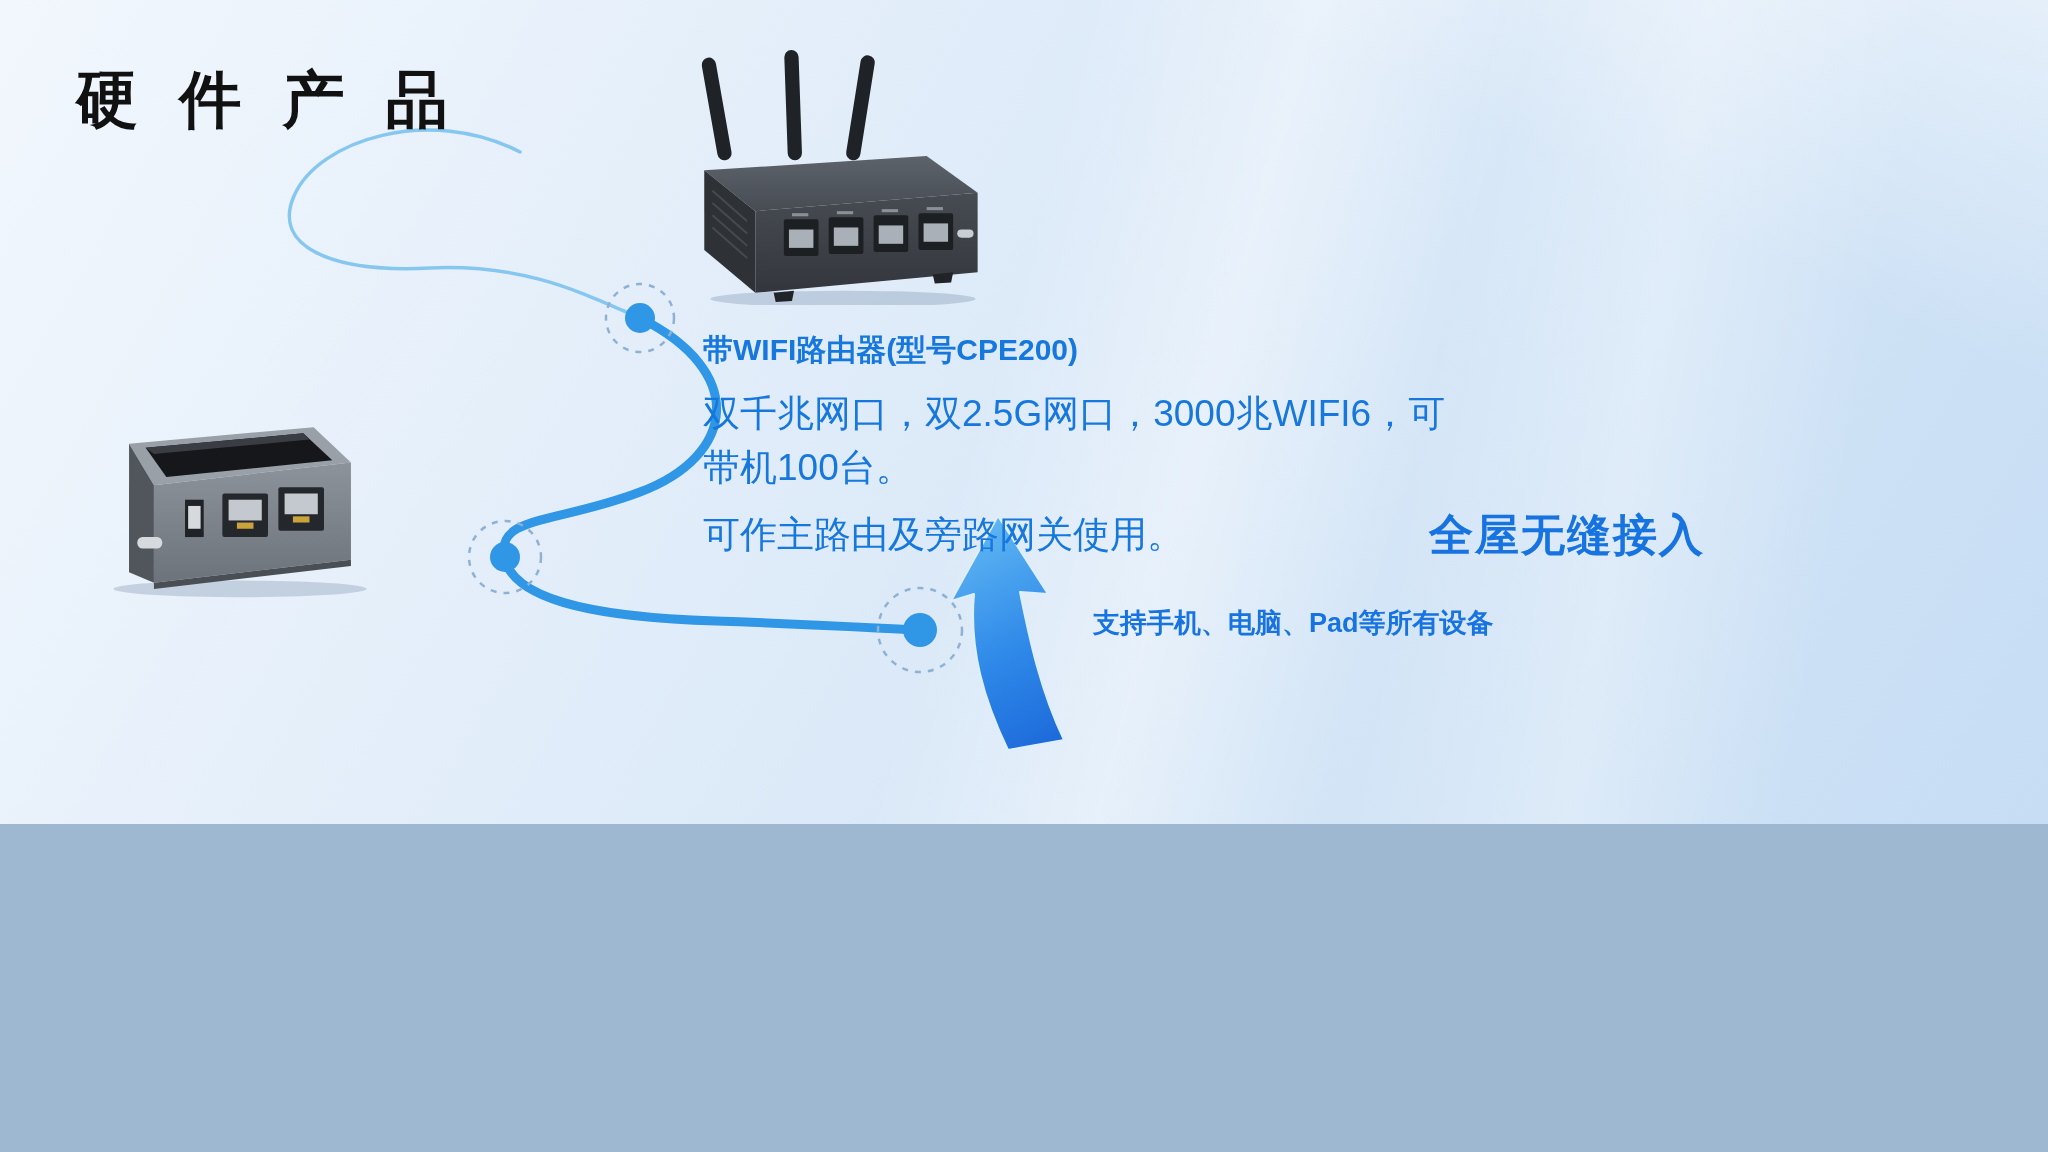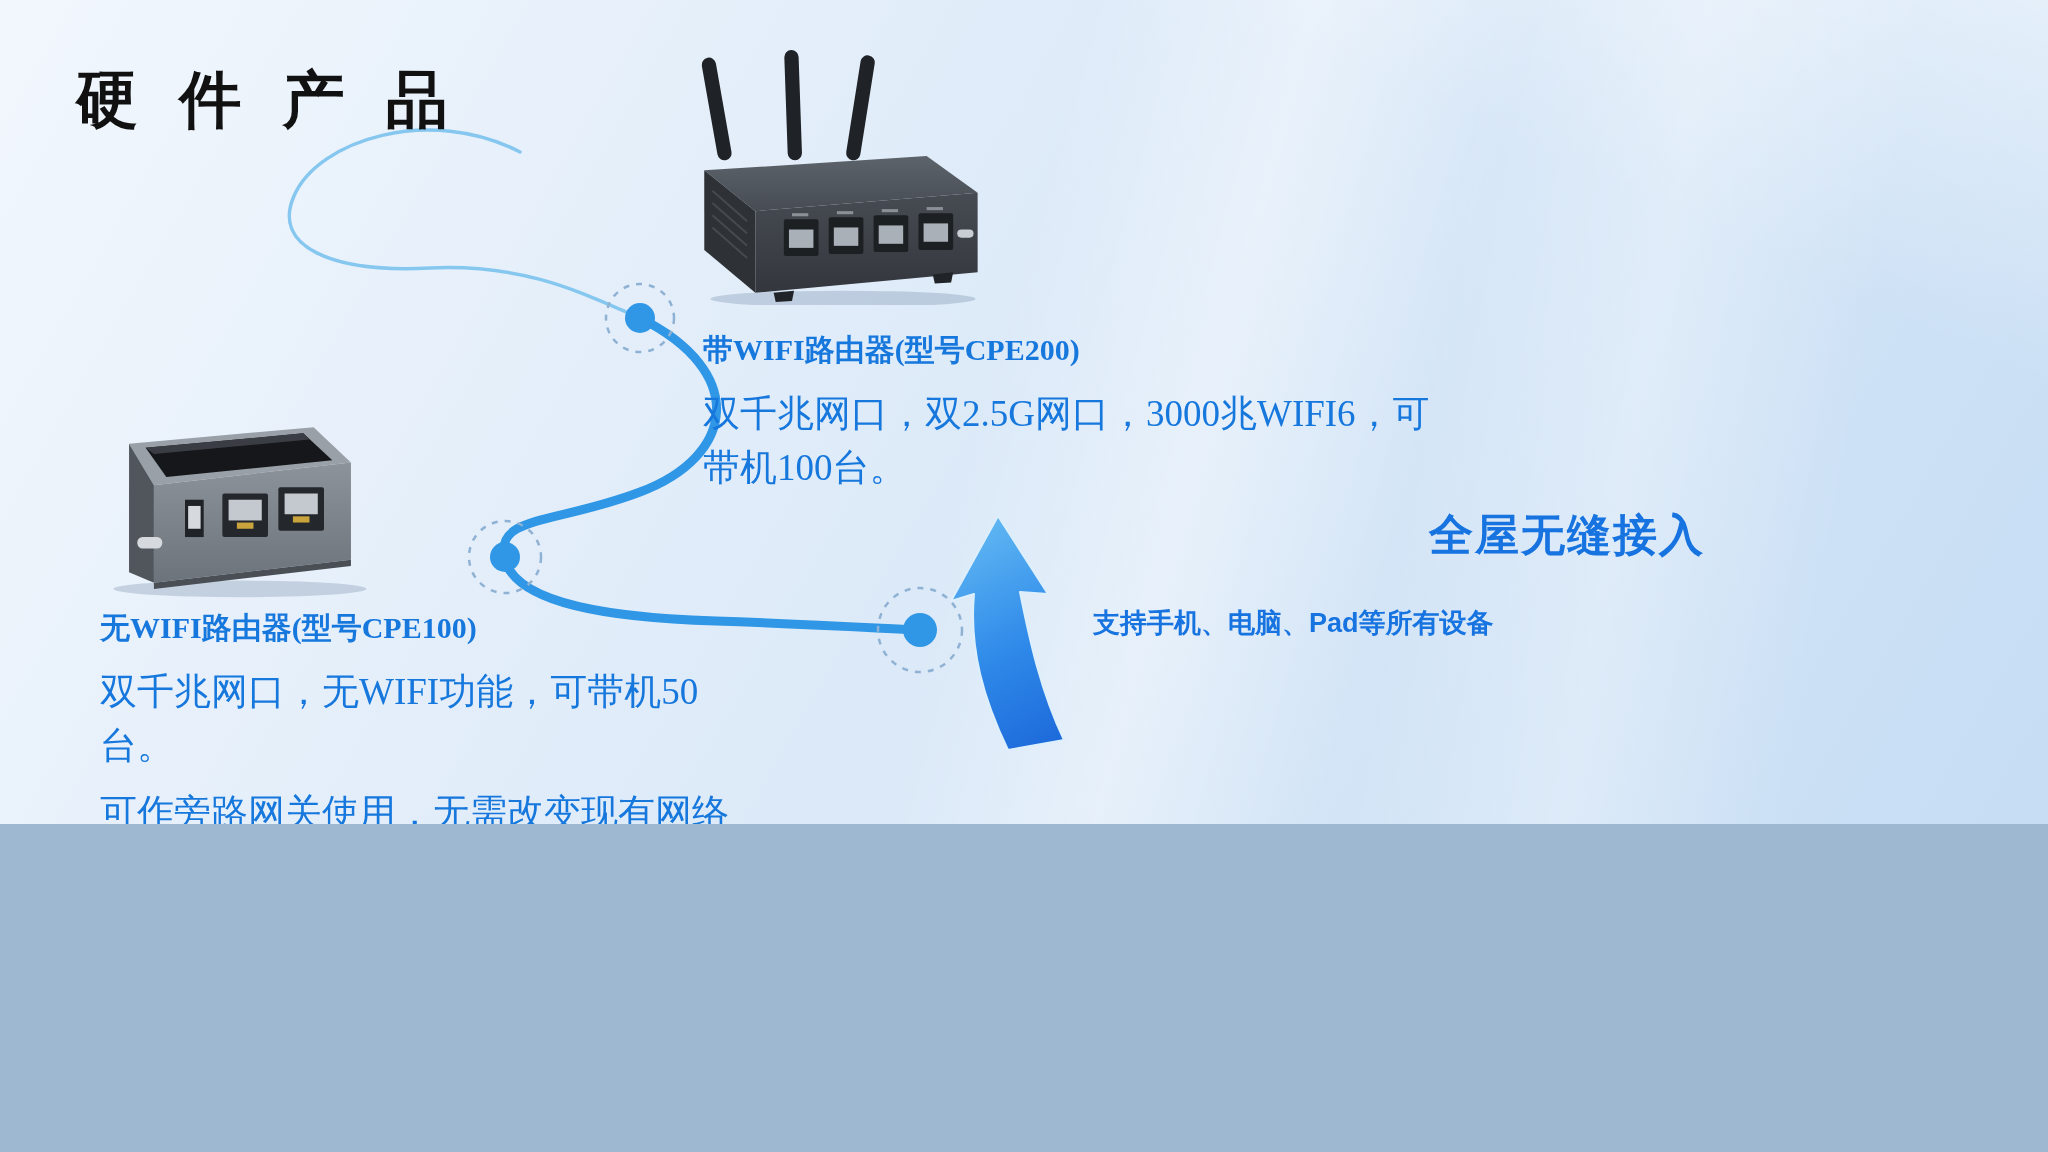--- a/index.html
+++ b/index.html
@@ -28,21 +28,21 @@
     position: absolute;
     left: 0; top: 0;
     width: 2048px; height: 1152px;
     pointer-events: none;
   }
   .photo {
     position: absolute;
   }
   .cpe200-photo { left: 688px; top: 50px; width: 310px; height: 255px; }
   .cpe100-photo { left: 100px; top: 415px; width: 280px; height: 185px; }
-  .text-block { position: absolute; color: #1677dd; font-family: Liberation Serif, serif; }
+  .text-block { position: absolute; color: #1677dd; }
   .cpe200-text { left: 703px; top: 330px; width: 760px; }
   .cpe100-text { left: 100px; top: 608px; width: 640px; }
   .product-name {
     font-size: 30px;
     font-weight: 700;
     margin: 0 0 16px 0;
   }
   .product-desc {
     font-size: 37px;
     font-weight: 400;
@@ -186,26 +186,22 @@
     </g>
 
     <rect x="36" y="116" width="24" height="11" rx="5" fill="#d6dade"></rect>
 
     <polygon points="52,160 242,138 242,144 52,166" fill="#4a4f55"></polygon>
   </svg>
 
   <div class="text-block cpe200-text">
     <p class="product-name">带WIFI路由器(型号CPE200)</p>
     <p class="product-desc">双千兆网口，双2.5G网口，3000兆WIFI6，可带机100台。</p>
+    <p class="product-desc">可作主路由及旁路网关使用。</p>
   </div>
 
-  <div class="text-block cpe100-text">
-    <p class="product-name">无WIFI路由器(型号CPE100)</p>
-    <p class="product-desc">双千兆网口，无WIFI功能，可带机50台。</p>
-    <p class="product-desc">可作旁路网关使用，无需改变现有网络结构。</p>
-  </div>
 
   <div class="features">
     <p class="feature-headline">全屋无缝接入</p>
     <p class="feature-detail">支持手机、电脑、Pad等所有设备</p>
   </div>
 
 </div>
 
 </body></html>

